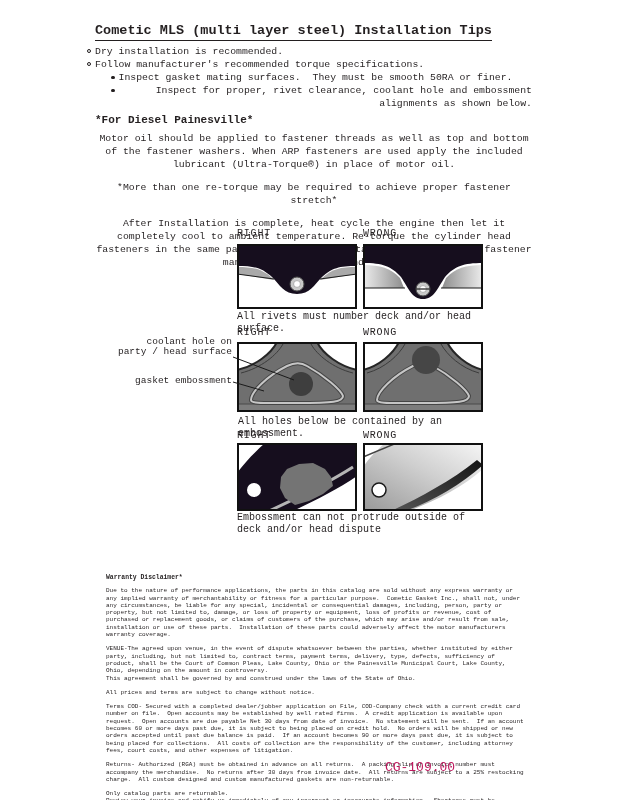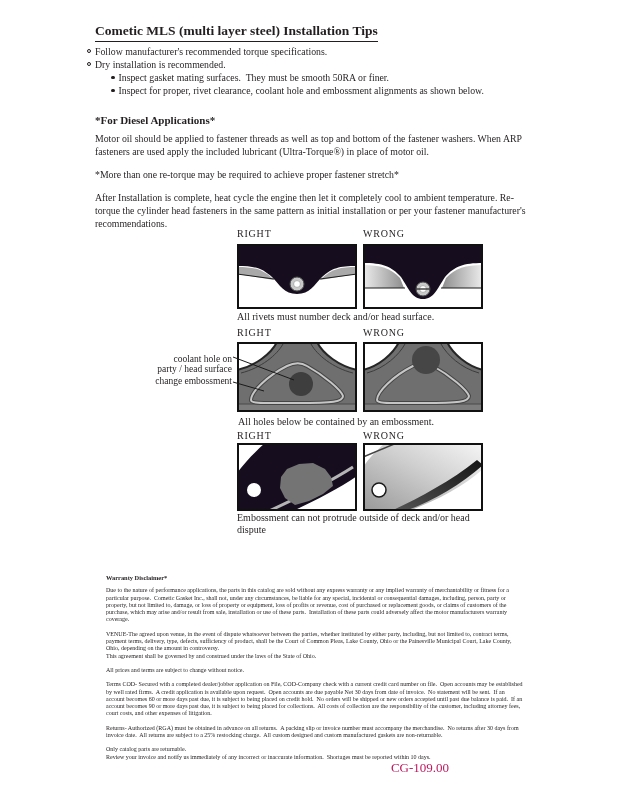--- a/index.html
+++ b/index.html
@@ -1,74 +1,74 @@
 <!DOCTYPE html>
 <html><head>
 <meta charset="utf-8">
 <style>
   * { margin:0; padding:0; box-sizing:border-box; }
   html,body { background:#ffffff; }
   .page {
     position:relative; width:618px; height:800px; background:#ffffff;
-    font-family:Liberation Serif, serif; color:#231f20; overflow:hidden;
+    font-family:Liberation Mono, monospace; color:#231f20; overflow:hidden;
   }
   .abs { position:absolute; }
   .title {
     left:95px; top:23px; font-size:13.5px; font-weight:bold;
     border-bottom:1.6px solid #231f20; padding-bottom:2px; white-space:nowrap;
   }
   .bullets { left:87px; top:45px; width:445px; font-size:9.8px; line-height:13px; }
   .b-row { display:flex; }
   .b-row .mk {
     width:4px; height:4px; border:1px solid #231f20; border-radius:50%;
     margin:4px 4px 0 0; flex:none;
   }
   .b-row.sub { padding-left:24px;text-align:right; }
   .b-row.sub .mk { background:#231f20; width:3.5px; height:3.5px; border:0; margin-top:4.5px; }
   .b-txt { white-space:pre-wrap; }
   .diesel { left:95px; top:114px; width:438px; font-size:9.8px; line-height:13px; }
   .diesel h2 { font-size:11px; font-weight:bold; margin-bottom:5px; }
-  .diesel p { margin-bottom:10px; }
+  .diesel p { margin-bottom:10px;text-align:center; }
   .figlabel { width:120px; font-size:10px; letter-spacing:0.8px; }
   .figcap { font-size:10px; line-height:11.5px; }
   .ann { font-size:9.5px; line-height:10px; text-align:right; }
   .fine { left:106px; top:574px; width:418px; font-size:6px; line-height:7.3px; }
   .fine h3 { font-size:6.4px; font-weight:bold; margin-bottom:6px; }
   .fine p { margin-bottom:7px; white-space:pre-wrap; }
   .footer { left:340px; top:760px; width:160px; text-align:center; font-size:13px; color:#be185d; }
   svg { display:block; }
 </style>
 </head>
 <body>
 
 <div class="page">
 
   <div class="abs title">Cometic MLS (multi layer steel) Installation Tips</div>
 
   <div class="abs bullets">
     <div class="b-row">
         <span class="mk"></span>
+        <span class="b-txt">Dry installation is recommended.</span>
+      </div>
+    <div class="b-row">
+        <span class="mk"></span>
         <span class="b-txt">Follow manufacturer's recommended torque specifications.</span>
       </div>
-    <div class="b-row">
-        <span class="mk"></span>
-        <span class="b-txt">Dry installation is recommended.</span>
-      </div>
     <div class="b-row sub">
         <span class="mk"></span>
         <span class="b-txt">Inspect gasket mating surfaces.  They must be smooth 50RA or finer.</span>
       </div>
     <div class="b-row sub">
         <span class="mk"></span>
         <span class="b-txt">Inspect for proper, rivet clearance, coolant hole and embossment alignments as shown below.</span>
       </div>
   </div>
 
   <div class="abs diesel">
-    <h2>*For Diesel Applications*</h2>
+    <h2>*For Diesel Painesville*</h2>
     <p>Motor oil should be applied to fastener threads as well as top and bottom of the fastener washers. When ARP fasteners are used apply the included lubricant (Ultra-Torque®) in place of motor oil.</p>
     <p>*More than one re-torque may be required to achieve proper fastener stretch*</p>
     <p>After Installation is complete, heat cycle the engine then let it completely cool to ambient temperature. Re-torque the cylinder head fasteners in the same pattern as initial installation or per your fastener manufacturer's recommendations.</p>
   </div>
 
   <div class="abs figlabel" style="left:237px; top:228px;">RIGHT</div>
   <div class="abs figlabel" style="left:363px; top:228px;">WRONG</div>
 
   <svg class="abs" style="left:237px; top:244px;" width="120" height="65" viewBox="0 0 120 65">
     <rect x="0" y="0" width="120" height="65" fill="#ffffff"></rect>
@@ -103,25 +103,25 @@
     <circle cx="60" cy="45" r="3.4" fill="#ffffff" stroke="#8a8a8a" stroke-width="0.6"></circle>
     <path d="M53,45 L67,45" stroke="#3a3a3a" stroke-width="1.4"></path>
     <rect x="1" y="1" width="118" height="63" fill="none" stroke="#111111" stroke-width="2"></rect>
   </svg>
 
   <div class="abs figcap" style="left:237px; top:311px; width:260px;">All rivets must number deck and/or head surface.</div>
 
   <div class="abs figlabel" style="left:237px; top:327px;">RIGHT</div>
   <div class="abs figlabel" style="left:363px; top:327px;">WRONG</div>
 
-  <div class="abs ann" style="left:108px; top:337px; width:124px;margin-top:17px;">
+  <div class="abs ann" style="left:108px; top:337px; width:124px;">
     <div>coolant hole on</div>
     <div>party / head surface</div>
   </div>
-  <div class="abs ann" style="left:108px; top:376px; width:124px;">change embossment</div>
+  <div class="abs ann" style="left:108px; top:376px; width:124px;">gasket embossment</div>
 
   <svg class="abs" style="left:237px; top:342px;" width="120" height="70" viewBox="0 0 120 70">
     <rect x="0" y="0" width="120" height="70" fill="#6f6f6f"></rect>
     <rect x="0" y="62" width="120" height="8" fill="#7d7d7d"></rect>
     <path d="M0,62 H120" stroke="#4a4a4a" stroke-width="1"></path>
     <path d="M14,58 C14,50 30,34 50,24 C58,20 64,20 70,24 C88,34 104,48 106,54 C106,60 96,61 60,61 C28,61 14,62 14,58 Z" fill="none" stroke="#454545" stroke-width="4"></path>
     <path d="M14,58 C14,50 30,34 50,24 C58,20 64,20 70,24 C88,34 104,48 106,54 C106,60 96,61 60,61 C28,61 14,62 14,58 Z" fill="none" stroke="#c6c6c6" stroke-width="2"></path>
     <path d="M0,0 H40 C34,12 18,24 0,28 Z" fill="#ffffff"></path>
     <path d="M40,0 C34,12 18,24 0,28" fill="none" stroke="#262626" stroke-width="2"></path>
     <path d="M46,2 C40,13 24,26 4,31" fill="none" stroke="#3c3c3c" stroke-width="1"></path>

